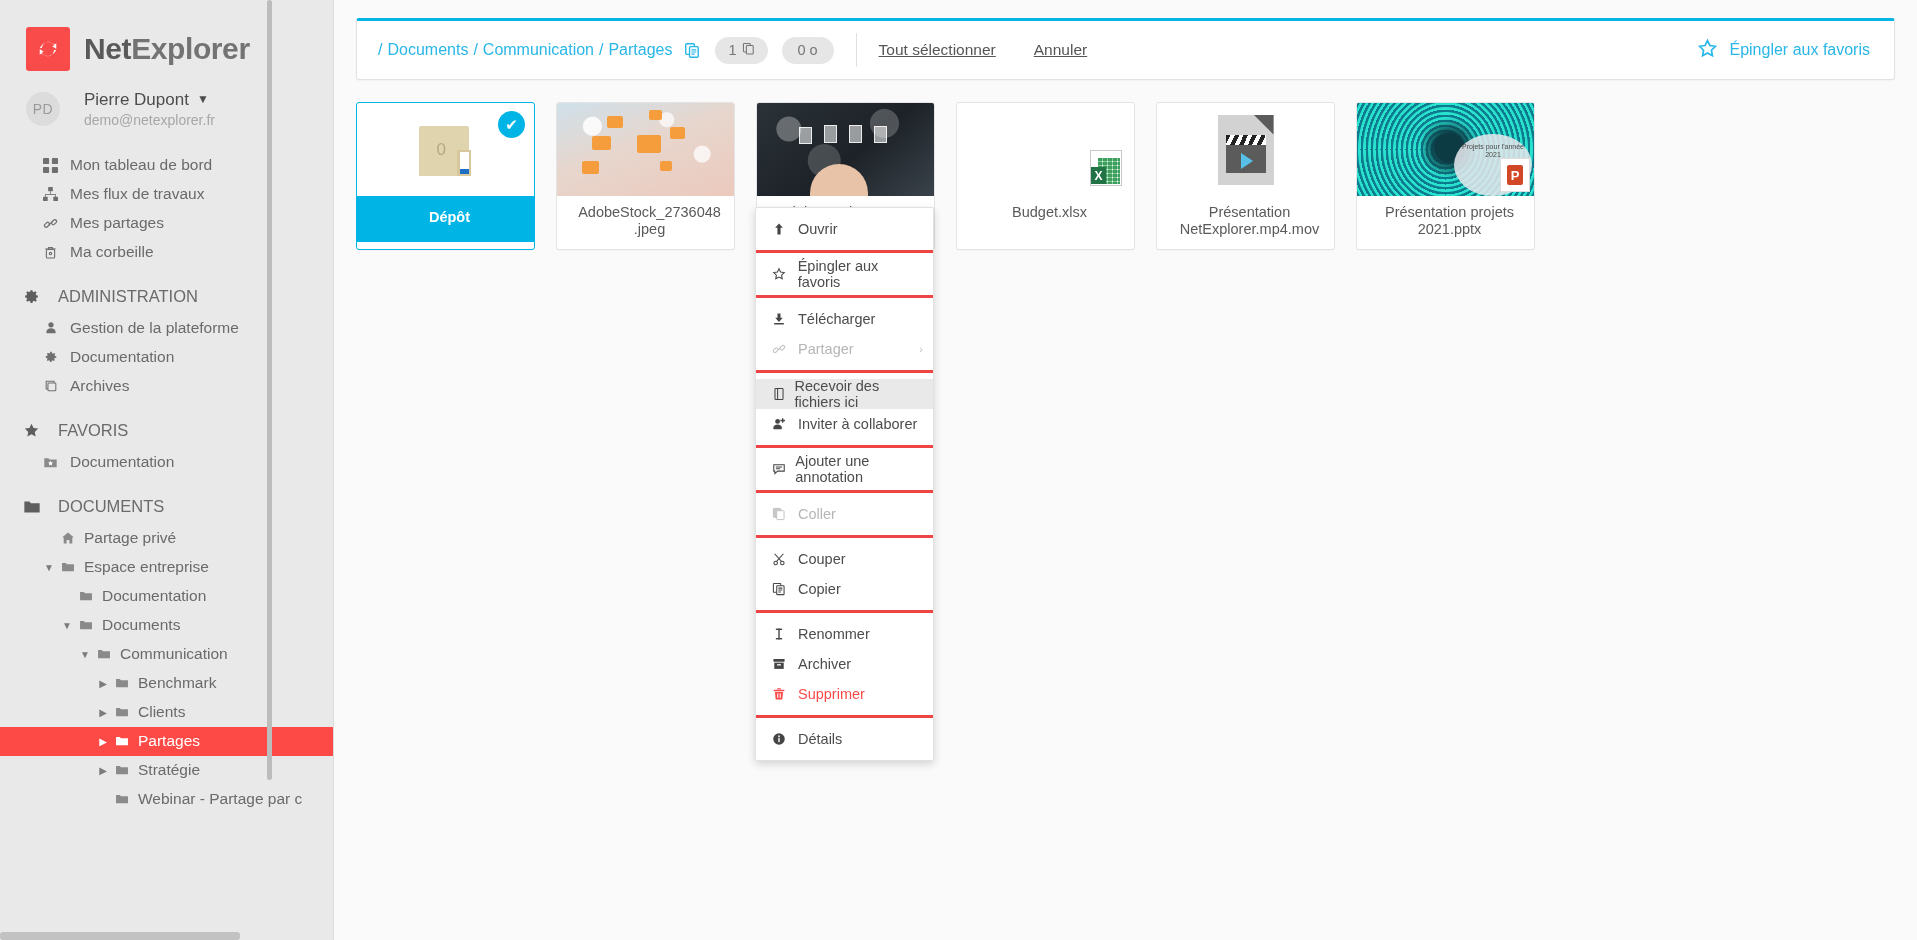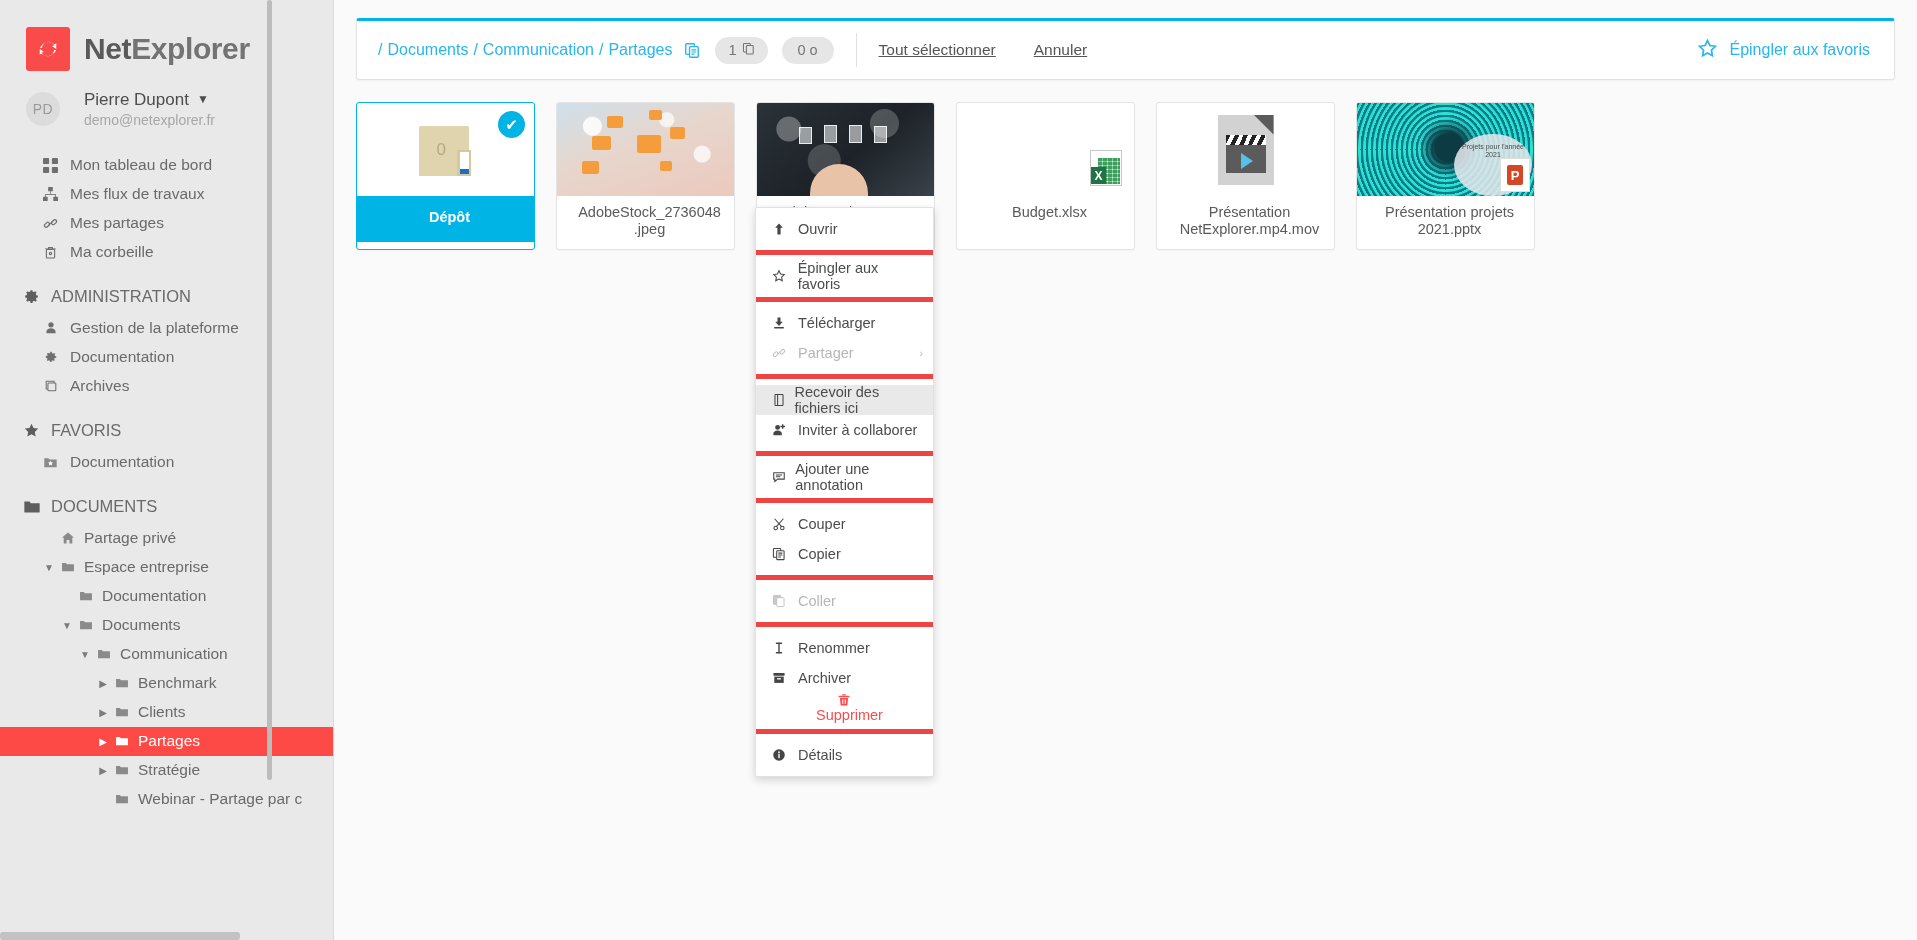--- a/index.html
+++ b/index.html
@@ -42,21 +42,21 @@
   .caret-dn { font-size: 12px; color: #4d4d4d; }
   .user-mail { font-size: 14px; color: #a7a7a7; margin-top: 2px; }
 
   .nav-item {
     display: flex; align-items: center; gap: 11px;
     height: 29px; padding-left: 42px;
     font-size: 15.5px; color: #6a6a6a; cursor: pointer;
   }
   .nav-item .ic { width: 17px; display: inline-flex; justify-content: center; color: #6f6f6f; }
   .section-head {
-    display: flex; align-items: center; gap: 10px;
+    display: flex; align-items: center; gap: 17px;
     height: 34px; padding-left: 22px;
     font-size: 16.5px; color: #6a6a6a; margin-top: 13px;
   }
   .section-head .ic { width: 19px; display: inline-flex; justify-content: center; color: #5e5e5e; font-size: 16px; }
   .gap-s { margin-top: 9px; }
 
   .tree-item {
     display: flex; align-items: center;
     height: 29px; font-size: 15.5px; color: #6a6a6a;
     cursor: pointer; white-space: nowrap;
@@ -183,32 +183,32 @@
   .play-tri { position:absolute; left:15px; top:10px; width:0;height:0;
     border-left: 12px solid #56c0e8; border-top: 8px solid transparent; border-bottom: 8px solid transparent; }
 
   
   .ctx {
     position: absolute; left: 421px; top: 207px; width: 179px;
     background: #fff; border: 1px solid #e1e1e1; border-radius: 2px;
     box-shadow: 0 3px 9px rgba(0,0,0,.16); z-index: 50;
     padding: 0;
   }
-  .ctx-grp { border-bottom: 5px solid #ef4444; padding: 6px 0; }
+  .ctx-grp { border-bottom: 3px solid #ef4444; padding: 6px 0; }
   .ctx-grp:last-child { border-bottom: none; }
   .ctx-item {
     display: flex; align-items: center; height: 30px; padding: 0 10px 0 16px;
     font-size: 14.5px; color: #4c4c4c; cursor: pointer; position: relative;
   }
   .ctx-item .cic { width: 22px; display: inline-flex; justify-content: flex-start; color: #454545; font-size: 14px; }
   .ctx-item .lbl { margin-left: 4px; }
   .ctx-item.disabled { color: #b6b6b6; cursor: default; }
   .ctx-item.disabled .cic { color: #c2c2c2; }
   .ctx-item.hover { background: #e9e9e9; }
-  .ctx-item.danger { color: #fa4b4b; flex-direction: column; }
+  .ctx-item.danger { color: #fa4b4b; }
   .ctx-item.danger .cic { color: #fa4b4b; }
   .ctx-sub { position: absolute; right: 10px; font-size: 11px; color: #bdbdbd; }
 </style>
 </head>
 <body>
 
 <div id="app">
 
   <aside class="sidebar">
     <div class="sb-inner">
@@ -655,51 +655,51 @@
             <svg width="14" height="14" viewBox="0 0 16 16" fill="none" stroke="#454545" stroke-width="1.2">
                 <path d="M2 3.2h12v7.2H6.4L3.2 13.2v-2.8H2z"></path>
                 <path d="M4.4 5.6h7.2M4.4 7.8h5"></path>
               </svg>
           </span>
           <span class="lbl">Ajouter une annotation</span>
         </div>
       </div>
 
       <div class="ctx-grp">
+        <div class="ctx-item disabled">
+          <span class="cic">
+            <svg width="14" height="14" viewBox="0 0 16 16" fill="#c8c8c8" stroke="#c2c2c2" stroke-width="1.1">
+                <rect x="1.6" y="1.6" width="8.4" height="10.2" rx="0.8"></rect>
+                <rect x="5.4" y="4.2" width="8.4" height="10.2" rx="0.8" fill="#fff"></rect>
+              </svg>
+          </span>
+          <span class="lbl">Coller</span>
+        </div>
+      </div>
+
+      <div class="ctx-grp">
         <div class="ctx-item">
           <span class="cic">
             <svg width="14" height="14" viewBox="0 0 16 16" fill="none" stroke="#454545" stroke-width="1.2">
                 <path d="M3 2l8 9M13 2L5 11"></path>
                 <circle cx="4.2" cy="12.6" r="2"></circle>
                 <circle cx="11.8" cy="12.6" r="2"></circle>
               </svg>
           </span>
           <span class="lbl">Couper</span>
         </div>
         <div class="ctx-item">
           <span class="cic">
             <svg width="14" height="14" viewBox="0 0 16 16" fill="none" stroke="#454545" stroke-width="1.2">
                 <rect x="1.6" y="1.6" width="8.4" height="10.2" rx="0.8"></rect>
                 <rect x="5.4" y="4.2" width="8.4" height="10.2" rx="0.8" fill="#fff"></rect>
                 <path d="M7.2 7h4.6M7.2 9.2h4.6M7.2 11.4h3"></path>
               </svg>
           </span>
           <span class="lbl">Copier</span>
-        </div>
-      </div>
-
-      <div class="ctx-grp">
-        <div class="ctx-item disabled">
-          <span class="cic">
-            <svg width="14" height="14" viewBox="0 0 16 16" fill="#c8c8c8" stroke="#c2c2c2" stroke-width="1.1">
-                <rect x="1.6" y="1.6" width="8.4" height="10.2" rx="0.8"></rect>
-                <rect x="5.4" y="4.2" width="8.4" height="10.2" rx="0.8" fill="#fff"></rect>
-              </svg>
-          </span>
-          <span class="lbl">Coller</span>
         </div>
       </div>
 
       <div class="ctx-grp">
         <div class="ctx-item">
           <span class="cic">
             <svg width="14" height="14" viewBox="0 0 16 16" fill="#454545">
                 <rect x="4.4" y="1.8" width="7.2" height="1.6"></rect>
                 <rect x="7.2" y="1.8" width="1.6" height="12.4"></rect>
                 <rect x="4.4" y="12.6" width="7.2" height="1.6"></rect>

